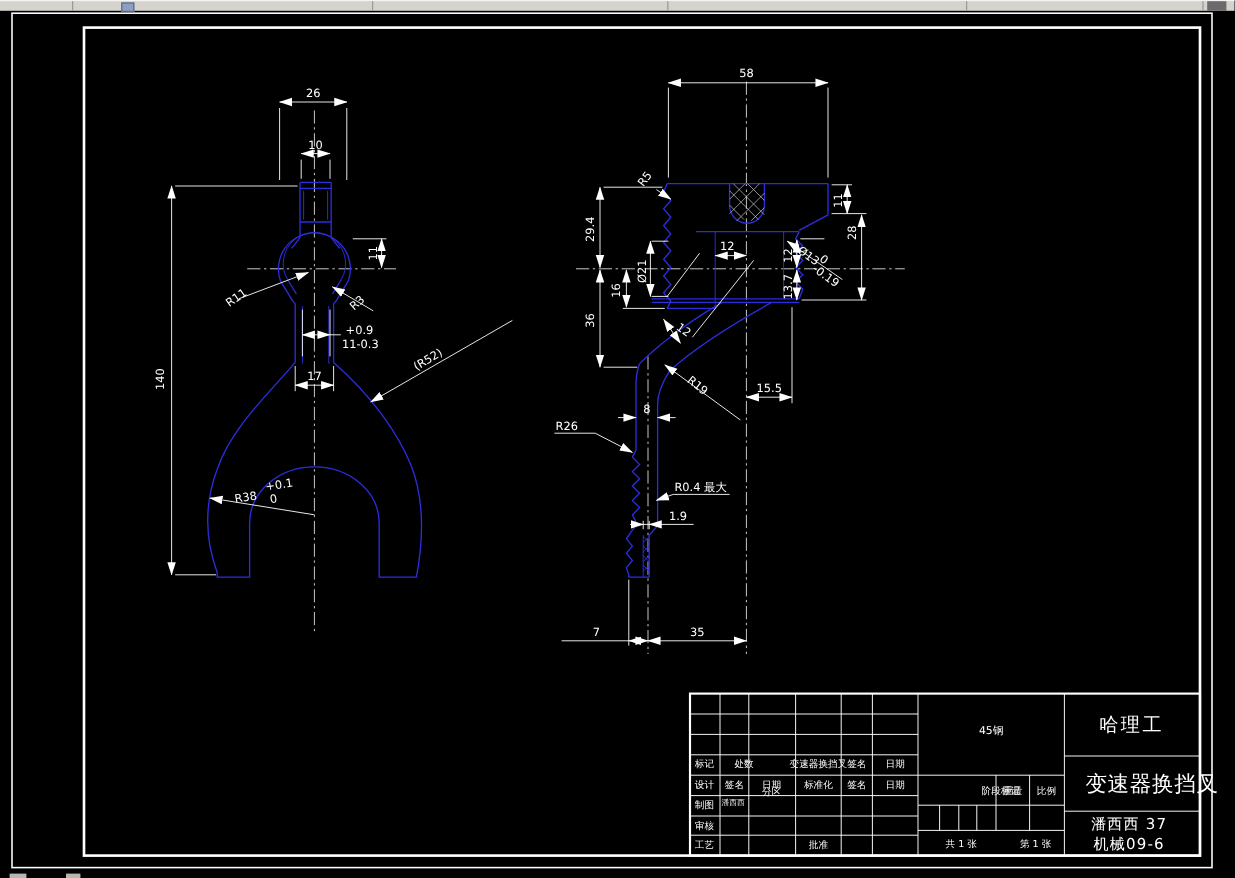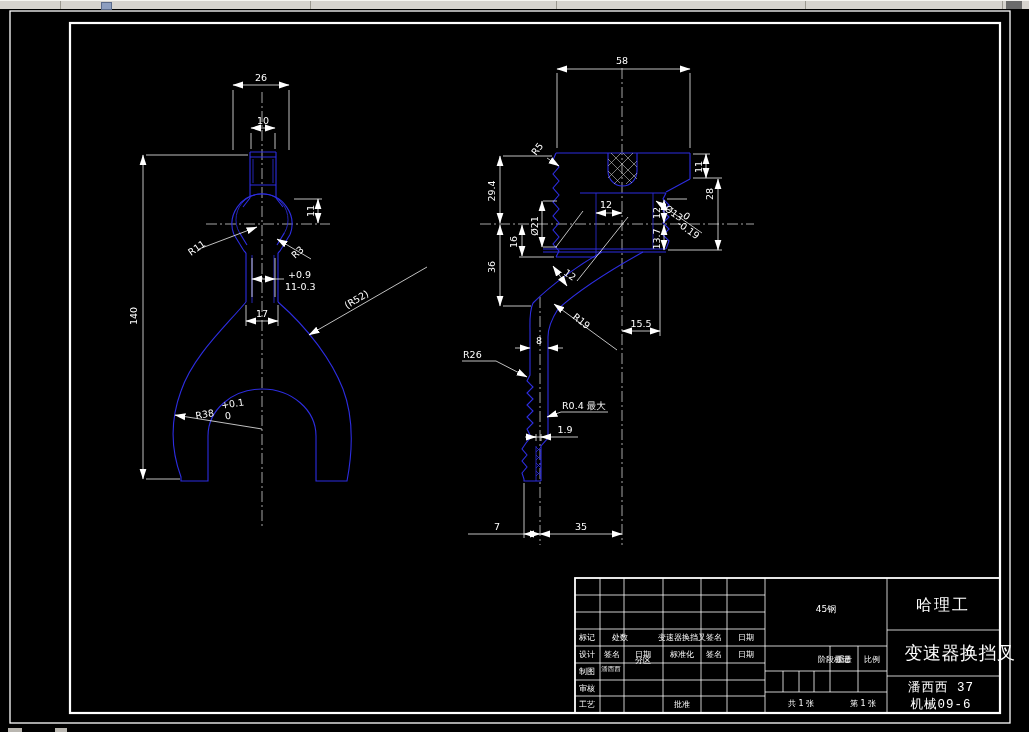--- a/index.html
+++ b/index.html
@@ -28,21 +28,21 @@
   text{fill:#ffffff;font-family:"DejaVu Sans","Liberation Sans",sans-serif;font-size:9.5px;}
   
   .tech{position:absolute;left:793px;top:284px;width:185px;color:#eee;font-size:9px;line-height:10.5px;}
   .tech .t{margin-left:22px;letter-spacing:3px;margin-bottom:1px;}
   
   .tb-label{position:absolute;transform:translate(-50%,-50%);font-size:8px;color:#fff;white-space:nowrap;}
   .tb-sign{font-size:6.5px;opacity:.85;}
   .tb-mat{font-size:9px;}
   .tb-co{font-size:16px;letter-spacing:2px;}
   .tb-part{font-size:18px;letter-spacing:.5px;margin-left:16px;}
-  .tb-auth{font-size:12.5px;letter-spacing:1px;font-family:Liberation Mono, monospace;}
+  .tb-auth{font-size:12.5px;letter-spacing:1px;}
 </style>
 </head>
 <body>
 
 <div id="screen">
 
   <div class="toolbar">
     <div class="sep" style="left:60px"></div>
     <div class="sep" style="left:310px"></div>
     <div class="sep" style="left:556px"></div>

